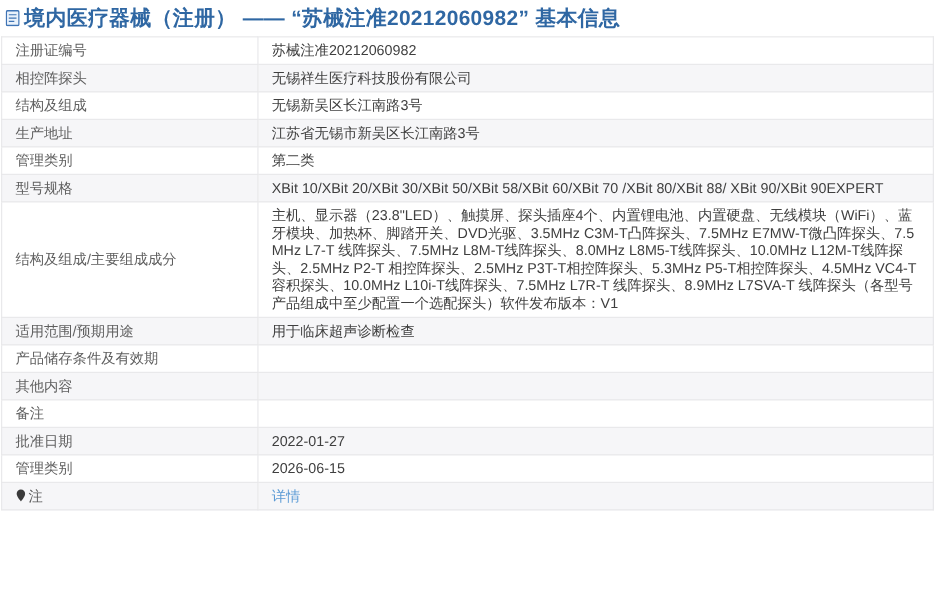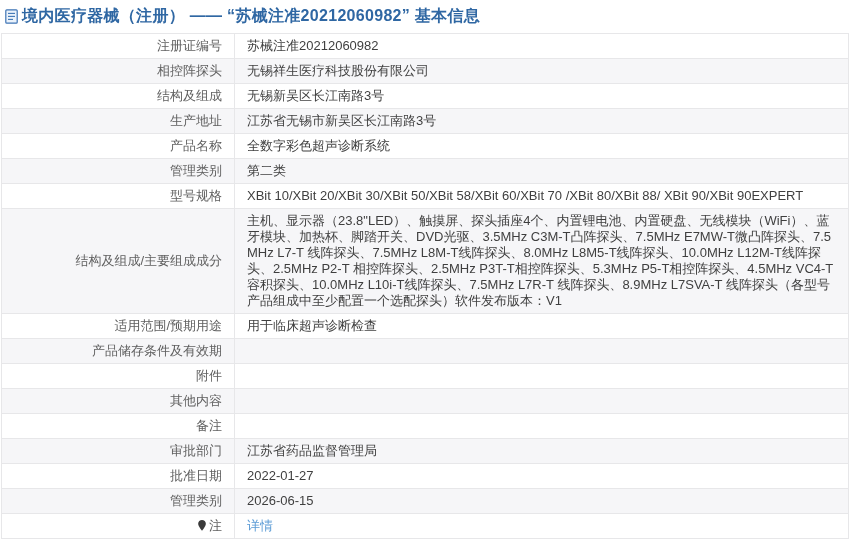--- a/index.html
+++ b/index.html
@@ -11,21 +11,21 @@
   }
   .header {
     padding: 7px 10px 0 5px;
     display: flex;
     align-items: center;
     height: 26px;
   }
   .doc-icon { width: 13px; height: 15px; margin-right: 4px; flex: 0 0 auto; }
   .page-title {
     color: #2f67a3;
-    font-size: 16px;
+    font-size: 19px;
     font-weight: bold;
     letter-spacing: 0.3px;
     white-space: nowrap;
     text-align: center;
   }
   table.info-table {
     width: 848px;
     margin: 7px 1px 0 1px;
     border-collapse: collapse;
     border: 1px solid #d9d9dc;
@@ -35,21 +35,21 @@
   .info-table td {
     border: 1px solid #e7e7e9;
     font-size: 13px;
     line-height: 16px;
     padding: 4px 12px;
     vertical-align: middle;
   }
   .info-table tr:nth-child(even) td { background: #f6f6f8; }
   .info-table tr:nth-child(odd) td { background: #ffffff; }
   td.row-label {
-    text-align: right;
+    text-align: left;
     color: #5f5f5f;
     white-space: nowrap;
   }
   td.row-value {
     color: #3f3f3f;
     word-break: break-all;
   }
   .pin-icon { width: 10px; height: 13px; margin-right: 2px; vertical-align: -2px; }
   a.details-link {
     color: #5b9bd5;
@@ -86,58 +86,46 @@
     </tr>
     <tr>
       <td class="row-label">结构及组成</td>
       <td class="row-value">无锡新吴区长江南路3号</td>
     </tr>
     <tr>
       <td class="row-label">生产地址</td>
       <td class="row-value">江苏省无锡市新吴区长江南路3号</td>
     </tr>
     <tr>
-      <td class="row-label">产品名称</td>
-      <td class="row-value">全数字彩色超声诊断系统</td>
-    </tr>
-    <tr>
       <td class="row-label">管理类别</td>
       <td class="row-value">第二类</td>
     </tr>
     <tr>
       <td class="row-label">型号规格</td>
       <td class="row-value">XBit 10/XBit 20/XBit 30/XBit 50/XBit 58/XBit 60/XBit 70 /XBit 80/XBit 88/ XBit 90/XBit 90EXPERT</td>
     </tr>
     <tr>
       <td class="row-label">结构及组成/主要组成成分</td>
       <td class="row-value">主机、显示器（23.8"LED）、触摸屏、探头插座4个、内置锂电池、内置硬盘、无线模块（WiFi）、蓝牙模块、加热杯、脚踏开关、DVD光驱、3.5MHz C3M-T凸阵探头、7.5MHz E7MW-T微凸阵探头、7.5MHz L7-T 线阵探头、7.5MHz L8M-T线阵探头、8.0MHz L8M5-T线阵探头、10.0MHz L12M-T线阵探头、2.5MHz P2-T 相控阵探头、2.5MHz P3T-T相控阵探头、5.3MHz P5-T相控阵探头、4.5MHz VC4-T 容积探头、10.0MHz L10i-T线阵探头、7.5MHz L7R-T 线阵探头、8.9MHz L7SVA-T 线阵探头（各型号产品组成中至少配置一个选配探头）软件发布版本：V1</td>
     </tr>
     <tr>
       <td class="row-label">适用范围/预期用途</td>
       <td class="row-value">用于临床超声诊断检查</td>
     </tr>
     <tr>
       <td class="row-label">产品储存条件及有效期</td>
       <td class="row-value"></td>
     </tr>
     <tr>
-      <td class="row-label">附件</td>
-      <td class="row-value"></td>
-    </tr>
-    <tr>
       <td class="row-label">其他内容</td>
       <td class="row-value"></td>
     </tr>
     <tr>
       <td class="row-label">备注</td>
       <td class="row-value"></td>
-    </tr>
-    <tr>
-      <td class="row-label">审批部门</td>
-      <td class="row-value">江苏省药品监督管理局</td>
     </tr>
     <tr>
       <td class="row-label">批准日期</td>
       <td class="row-value">2022-01-27</td>
     </tr>
     <tr>
       <td class="row-label">管理类别</td>
       <td class="row-value">2026-06-15</td>
     </tr>
     <tr>

